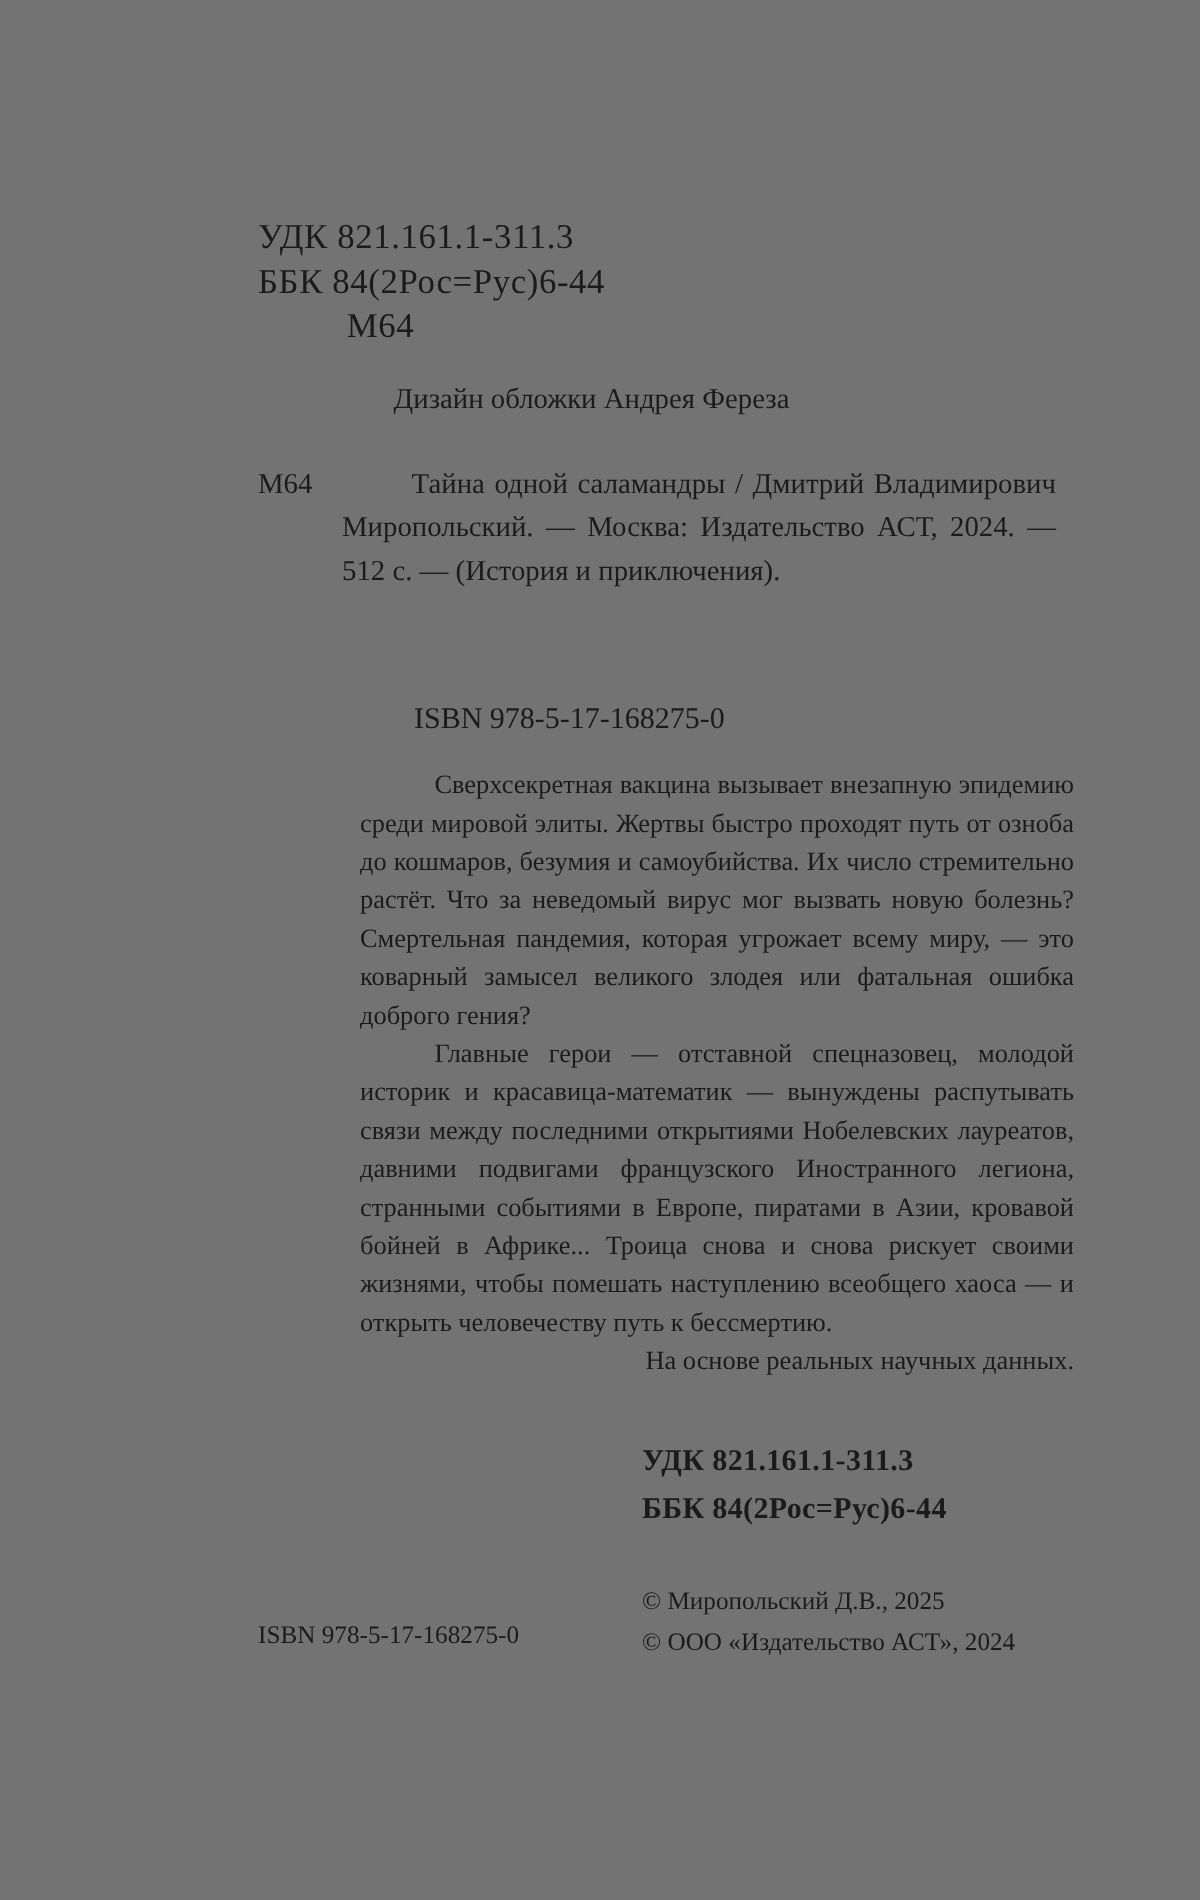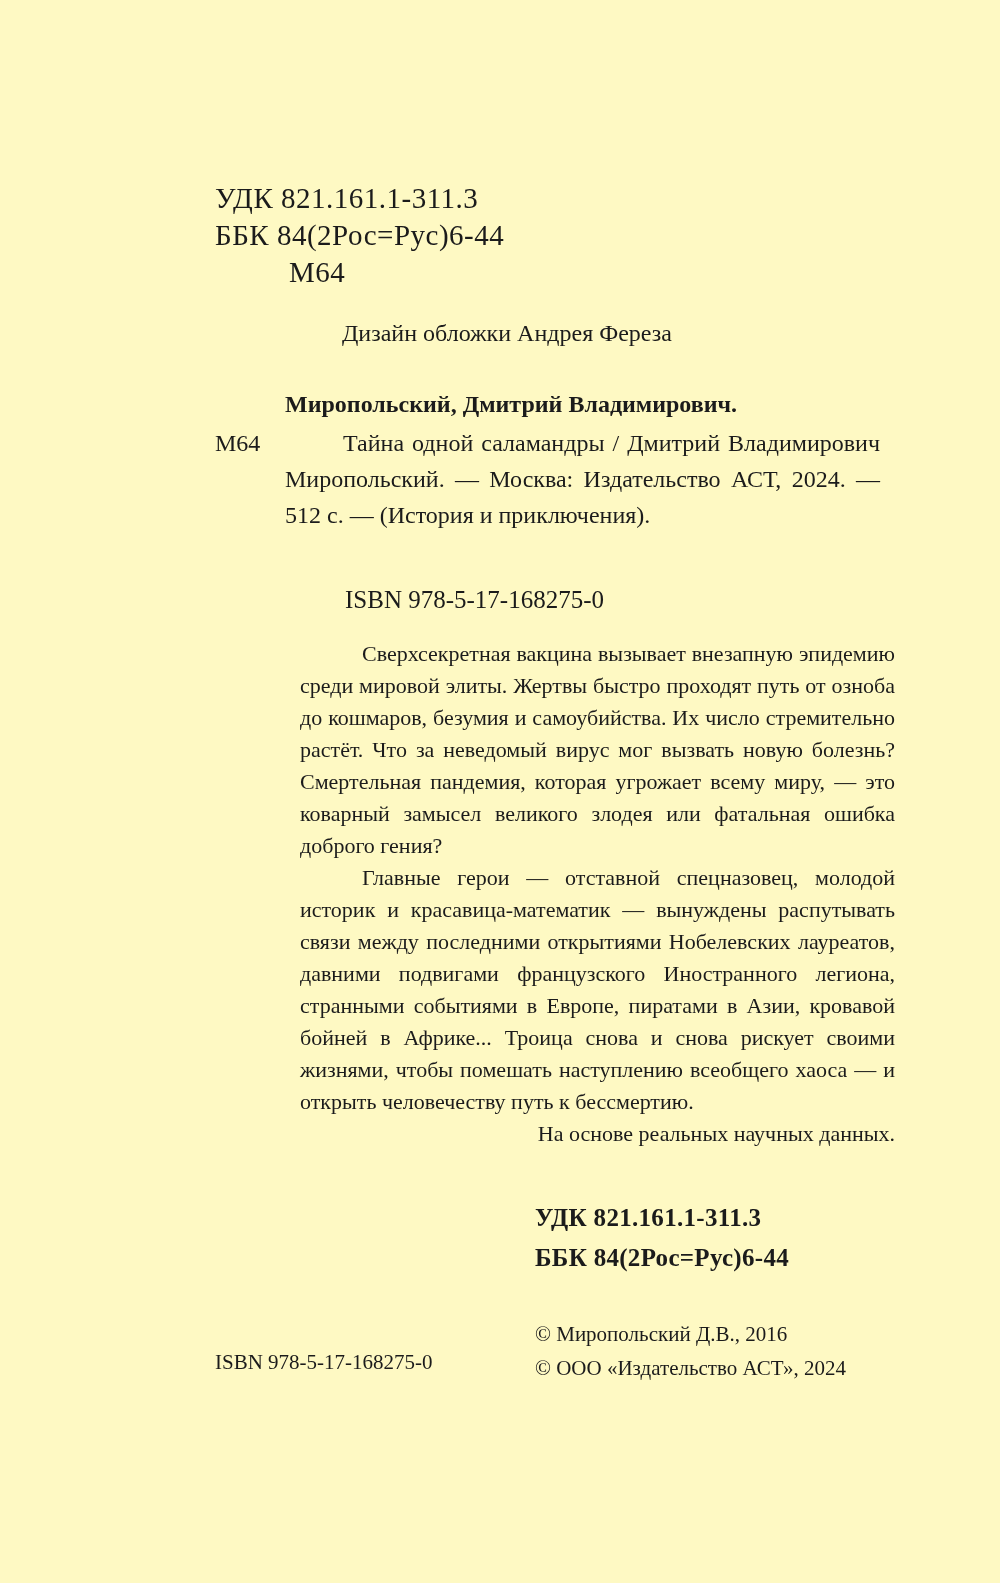--- a/index.html
+++ b/index.html
@@ -5,31 +5,31 @@
     * { margin: 0; padding: 0; box-sizing: border-box; }
     html, body { background: #ffffff; }
     body {
       width: 1000px; height: 1583px;
       font-family: "Liberation Serif", serif;
       color: #1b1b1b;
     }
     .page {
       position: relative;
       width: 1000px; height: 1583px;
-      background: #fef9c3;
+      background: #737373;
       overflow: hidden;
     }
     .top-codes {
       position: absolute; left: 215px; top: 180px;
       font-size: 29px; line-height: 37px; letter-spacing: 0.5px;
       white-space: nowrap;
     }
     .top-codes .m64 { margin-left: 74px; }
     .designer {
-      position: absolute; left: 342px; top: 320px;
+      position: absolute; left: 328px; top: 320px;
       font-size: 24px; white-space: nowrap;
     }
     .bib {
       position: absolute; left: 285px; top: 386px; width: 595px;
       font-size: 24px; line-height: 36px;
     }
     .bib-author { font-weight: bold; margin-bottom: 3px; }
     .bib-row { position: relative; }
     .bib-code { position: absolute; left: -70px; top: 0; }
     .bib-desc { text-align: justify; text-indent: 58px; }
@@ -64,21 +64,20 @@
 
   <div class="top-codes">
     <div>УДК 821.161.1-311.3</div>
     <div>ББК 84(2Рос=Рус)6-44</div>
     <div class="m64">М64</div>
   </div>
 
   <div class="designer">Дизайн обложки Андрея Фереза</div>
 
   <div class="bib">
-    <div class="bib-author">Миропольский, Дмитрий Владимирович.</div>
     <div class="bib-row">
       <span class="bib-code">М64</span>
       <p class="bib-desc">Тайна одной саламандры / Дмитрий Владимирович Миропольский. — Москва: Издательство АСТ, 2024. — 512 с. — (История и приключения).</p>
     </div>
   </div>
 
   <div class="isbn-center">ISBN 978-5-17-168275-0</div>
 
   <div class="annotation">
     <p class="para">Сверхсекретная вакцина вызывает внезапную эпидемию среди мировой элиты. Жертвы быстро проходят путь от озноба до кошмаров, безумия и самоубийства. Их число стремительно растёт. Что за неведомый вирус мог вызвать новую болезнь? Смертельная пандемия, которая угрожает всему миру, — это коварный замысел великого злодея или фатальная ошибка доброго гения?</p>
@@ -87,17 +86,17 @@
   </div>
 
   <div class="bottom-codes">
     <div>УДК 821.161.1-311.3</div>
     <div>ББК 84(2Рос=Рус)6-44</div>
   </div>
 
   <div class="footer-isbn">ISBN 978-5-17-168275-0</div>
 
   <div class="copyright">
-    <div>© Миропольский Д.В., 2016</div>
+    <div>© Миропольский Д.В., 2025</div>
     <div>© ООО «Издательство АСТ», 2024</div>
   </div>
 
 </div>
 
 </body></html>

